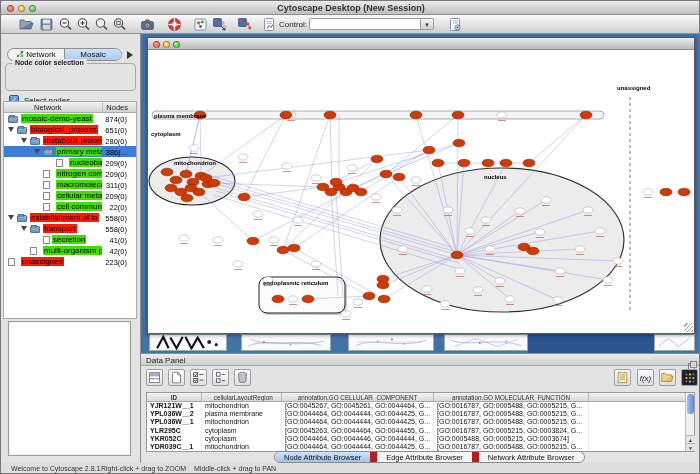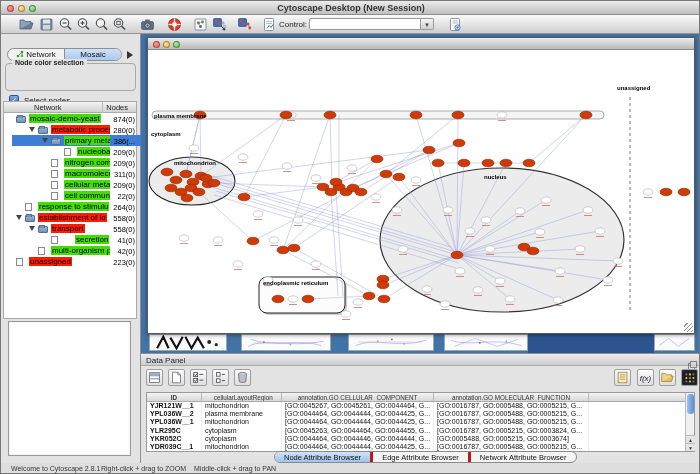--- a/index.html
+++ b/index.html
@@ -37,21 +37,21 @@
   #combo{position:absolute;left:7px;top:8px;width:115px;height:14px;background:#fff;border:1px solid #9a9a9a;border-radius:3px;font-size:8px;text-align:center;line-height:13px;color:#111;}
   #combo-step{position:absolute;right:0;top:0;width:13px;height:12px;border-radius:0 3px 3px 0;background:linear-gradient(#86b1ea,#3e72c4);color:#fff;font-size:5px;line-height:6px;text-align:center;}
   #select-row{position:absolute;left:8px;top:61px;height:11px;}
   #checkbox{position:absolute;left:0;top:0;width:10px;height:10px;border-radius:2px;background:linear-gradient(#7fa9e4,#3c6fc0);border:1px solid #2c5391;color:#fff;font-size:8px;line-height:9px;text-align:center;}
   #select-label{position:absolute;left:15px;top:1px;font-size:8px;color:#111;white-space:nowrap;}
   #tree-wrap{position:absolute;left:2px;top:67px;width:134px;height:218px;background:#fff;border:1px solid #aaa;}
   #tree-header{position:absolute;left:0;top:0;width:132px;height:11px;background:linear-gradient(#f3f3f3,#d2d2d2);border-bottom:1px solid #aaa;font-size:7.5px;color:#222;}
   #tree-header .h1{position:absolute;left:30px;top:1px;}
   #tree-header .h2{position:absolute;right:8px;top:1px;}
   #tree-header .hdiv{position:absolute;left:98px;top:0;width:1px;height:11px;background:#bbb;}
-  #tree-rows{position:absolute;left:0;top:11px;width:132px;margin-left:8px;}
+  #tree-rows{position:absolute;left:0;top:11px;width:132px;}
   .trow{position:relative;height:11px;}
   .trow.sel{background:#3e7dd6;}
   .tarrow{position:absolute;top:3px;width:0;height:0;border-top:5px solid #444;border-left:3.5px solid transparent;border-right:3.5px solid transparent;}
   .tfolder{position:absolute;top:2.5px;width:10px;height:7px;background:linear-gradient(#9db9d6,#6e92b8);border:1px solid #54718f;border-radius:1px;}
   .tfolder:before{content:"";position:absolute;left:0;top:-2px;width:4px;height:2px;background:#6e92b8;border:1px solid #54718f;border-bottom:none;border-radius:1px 1px 0 0;}
   .tleaf{position:absolute;top:1.5px;width:7px;height:8.5px;background:#fff;border:1px solid #8a8a8a;}
   .tlbl{position:absolute;top:1px;font-size:8px;line-height:9px;padding:0 1px;color:#000;white-space:nowrap;overflow:hidden;}
   .tlbl.g{background:#44dd00;}
   .tlbl.r{background:#ff1b00;}
   .tcnt{position:absolute;right:9px;top:1.5px;font-size:7.5px;color:#000;}
@@ -85,21 +85,21 @@
   .drow .c{border-right:1px solid #eee;padding-left:3px;overflow:hidden;white-space:nowrap;}
   .c0{width:55px;font-weight:bold;}
   .c1{width:80px;}
   .c2{width:152px;}
   .c3{width:155px;}
   .c4{flex:1;}
   #dp-scroll{position:absolute;right:0;top:0;width:9px;height:58px;background:#f0f0f0;border-left:1px solid #bbb;}
   #dp-thumb{position:absolute;left:1px;top:1px;width:7px;height:20px;border-radius:3px;background:linear-gradient(90deg,#9dc0ee,#5b8dd6);}
   .sarr{position:absolute;left:0;width:9px;height:8px;font-size:5px;text-align:center;line-height:8px;color:#444;background:#e4e4e4;border-top:1px solid #bbb;}
   #dp-tabs{position:absolute;left:133px;top:97px;height:12px;display:flex;border:1px solid #8a8a8a;border-radius:6px;overflow:hidden;background:#f4f4f4;}
-  .dp-tab{font-size:7.5px;line-height:11px;padding:0 9px;color:#111;border-left:3px solid #b91c1c;}
+  .dp-tab{font-size:7.5px;line-height:11px;padding:0 9px;color:#111;border-left:7px solid #b91c1c;}
   .dp-tab:first-child{border-left:none;}
   .dp-tab.sel{background:linear-gradient(#cfe2f8,#9fc4ee);}
   
   #status-bar{position:absolute;left:0;top:462px;width:700px;height:12px;background:#dedede;font-size:7px;color:#333;}
   #status-bar span{position:absolute;top:2px;}
 </style>
 </head>
 <body>
 
 <div id="app">
@@ -222,20 +222,26 @@
         <span class="hdiv"></span>
         <span class="h2">Nodes</span>
       </div>
       <div id="tree-rows">
           <div class="trow">
             <span class="tfolder" style="left: 4px;"></span>
             <span class="tlbl g" style="left: 17px; max-width: 81px;">mosaic-demo-yeast</span>
             <span class="tcnt">874(0)</span>
           </div>
           <div class="trow">
+            <span class="tarrow" style="left: 4px;"></span>
+            <span class="tfolder" style="left: 13px;"></span>
+            <span class="tlbl r" style="left: 26px; max-width: 72px;">biological_process</span>
+            <span class="tcnt">651(0)</span>
+          </div>
+          <div class="trow">
             <span class="tarrow" style="left: 17px;"></span>
             <span class="tfolder" style="left: 26px;"></span>
             <span class="tlbl r" style="left: 39px; max-width: 59px;">metabolic process</span>
             <span class="tcnt">280(0)</span>
           </div>
           <div class="trow sel">
             <span class="tarrow" style="left: 30px;"></span>
             <span class="tfolder" style="left: 39px;"></span>
             <span class="tlbl g" style="left: 52px; max-width: 46px;">primary metabol</span>
             <span class="tcnt">386(...</span>
@@ -259,39 +265,34 @@
             <span class="tleaf" style="left: 39px;"></span>
             <span class="tlbl g" style="left: 52px; max-width: 46px;">cellular metabol</span>
             <span class="tcnt">209(0)</span>
           </div>
           <div class="trow">
             <span class="tleaf" style="left: 39px;"></span>
             <span class="tlbl g" style="left: 52px; max-width: 46px;">cell communicat</span>
             <span class="tcnt">22(0)</span>
           </div>
           <div class="trow">
-            <span class="tleaf" style="left: 13px;"></span>
-            <span class="tlbl g" style="left: 26px; max-width: 72px;">response to stimulu</span>
-            <span class="tcnt">264(0)</span>
-          </div>
-          <div class="trow">
             <span class="tarrow" style="left: 4px;"></span>
             <span class="tfolder" style="left: 13px;"></span>
             <span class="tlbl r" style="left: 26px; max-width: 72px;">establishment of lo</span>
             <span class="tcnt">558(0)</span>
           </div>
           <div class="trow">
             <span class="tarrow" style="left: 17px;"></span>
             <span class="tfolder" style="left: 26px;"></span>
             <span class="tlbl r" style="left: 39px; max-width: 59px;">transport</span>
             <span class="tcnt">558(0)</span>
           </div>
           <div class="trow">
             <span class="tleaf" style="left: 39px;"></span>
-            <span class="tlbl g" style="left: 63px; max-width: 46px;">secretion</span>
+            <span class="tlbl g" style="left: 48px; max-width: 46px;">secretion</span>
             <span class="tcnt">41(0)</span>
           </div>
           <div class="trow">
             <span class="tleaf" style="left: 26px;"></span>
             <span class="tlbl g" style="left: 39px; max-width: 59px;">multi-organism pro</span>
             <span class="tcnt">42(0)</span>
           </div>
           <div class="trow">
             <span class="tleaf" style="left: 4px;"></span>
             <span class="tlbl r" style="left: 17px; max-width: 81px;">unassigned</span>

